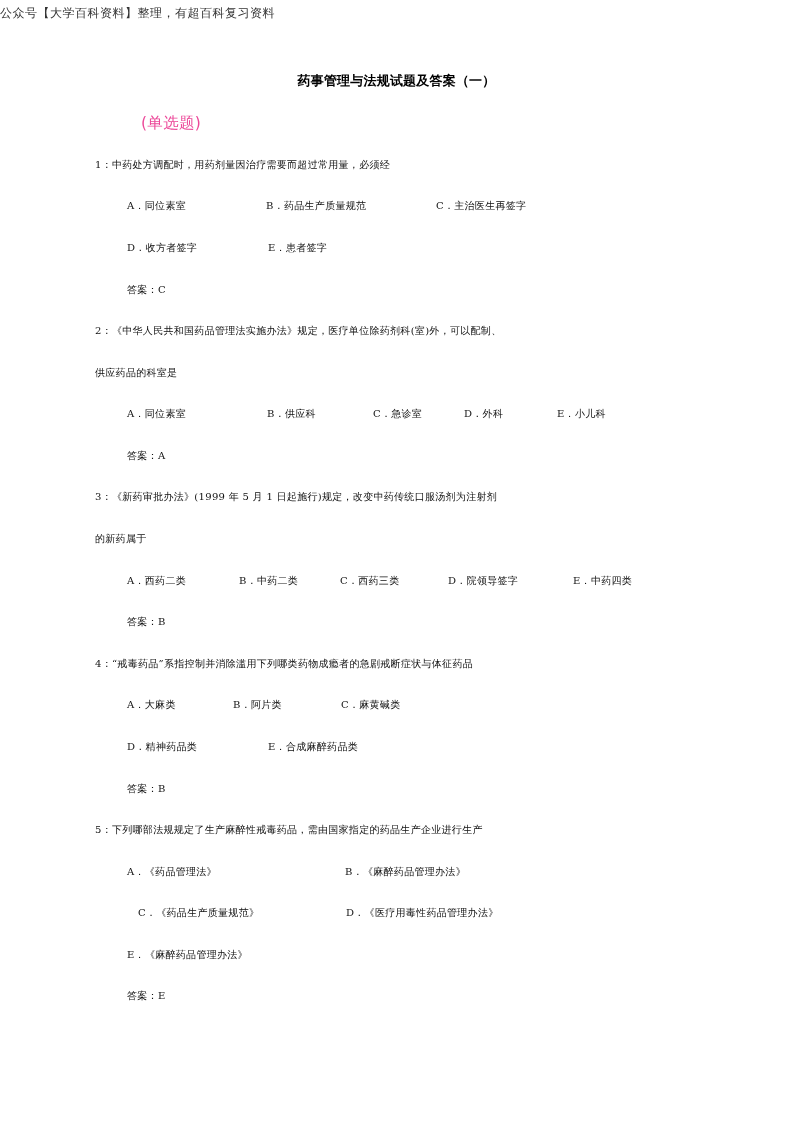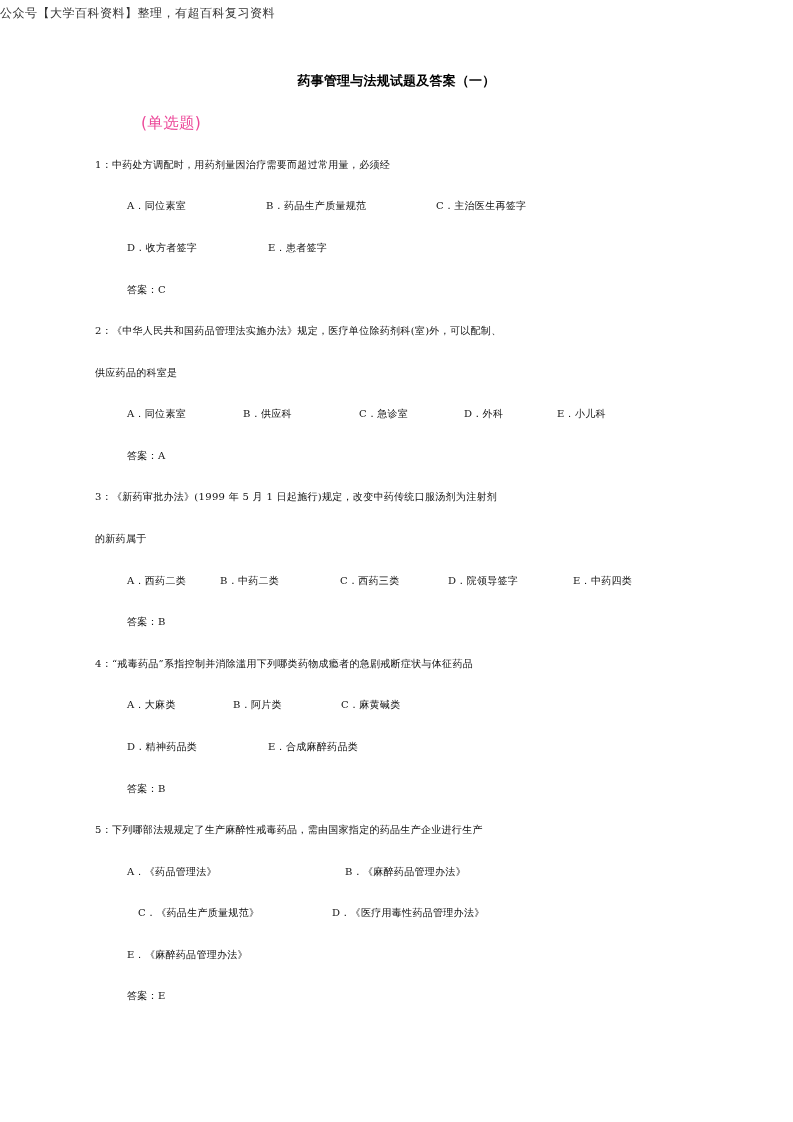--- a/index.html
+++ b/index.html
@@ -80,34 +80,34 @@
       <span class="opt" style="left:141px">E．患者签字</span>
     </div>
     <div class="line opt-line" style="top:280px">答案：C</div>
   </div>
 
   <div>
     <div class="line q-line" style="top:321px">2：《中华人民共和国药品管理法实施办法》规定，医疗单位除药剂科(室)外，可以配制、</div>
     <div class="line q-line" style="top:363px">供应药品的科室是</div>
     <div class="line opt-line" style="top:404px; width:600px;">
       <span class="opt" style="left:0px">A．同位素室</span>
-      <span class="opt" style="left:116px">B．供应科</span>
-      <span class="opt" style="left:232px">C．急诊室</span>
+      <span class="opt" style="left:140px">B．供应科</span>
+      <span class="opt" style="left:246px">C．急诊室</span>
       <span class="opt" style="left:337px">D．外科</span>
       <span class="opt" style="left:430px">E．小儿科</span>
     </div>
     <div class="line opt-line" style="top:446px">答案：A</div>
   </div>
 
   <div>
     <div class="line q-line" style="top:487px">3：《新药审批办法》(1999 年 5 月 1 日起施行)规定，改变中药传统口服汤剂为注射剂</div>
     <div class="line q-line" style="top:529px">的新药属于</div>
     <div class="line opt-line" style="top:571px; width:600px;">
       <span class="opt" style="left:0px">A．西药二类</span>
-      <span class="opt" style="left:93px">B．中药二类</span>
+      <span class="opt" style="left:112px">B．中药二类</span>
       <span class="opt" style="left:213px">C．西药三类</span>
       <span class="opt" style="left:321px">D．院领导签字</span>
       <span class="opt" style="left:446px">E．中药四类</span>
     </div>
     <div class="line opt-line" style="top:612px">答案：B</div>
   </div>
 
   <div>
     <div class="line q-line" style="top:654px">4：“戒毒药品”系指控制并消除滥用下列哪类药物成瘾者的急剧戒断症状与体征药品</div>
     <div class="line opt-line" style="top:695px; width:600px;">
@@ -123,19 +123,19 @@
   </div>
 
   <div>
     <div class="line q-line" style="top:820px">5：下列哪部法规规定了生产麻醉性戒毒药品，需由国家指定的药品生产企业进行生产</div>
     <div class="line opt-line" style="top:862px; width:600px;">
       <span class="opt" style="left:0px">A．《药品管理法》</span>
       <span class="opt" style="left:218px">B．《麻醉药品管理办法》</span>
     </div>
     <div class="line opt-line" style="top:903px; width:600px;">
       <span class="opt" style="left:11px">C．《药品生产质量规范》</span>
-      <span class="opt" style="left:205px">D．《医疗用毒性药品管理办法》</span>
+      <span class="opt" style="left:219px">D．《医疗用毒性药品管理办法》</span>
     </div>
     <div class="line opt-line" style="top:945px">E．《麻醉药品管理办法》</div>
     <div class="line opt-line" style="top:986px">答案：E</div>
   </div>
 
 </div>
 
 </body></html>

